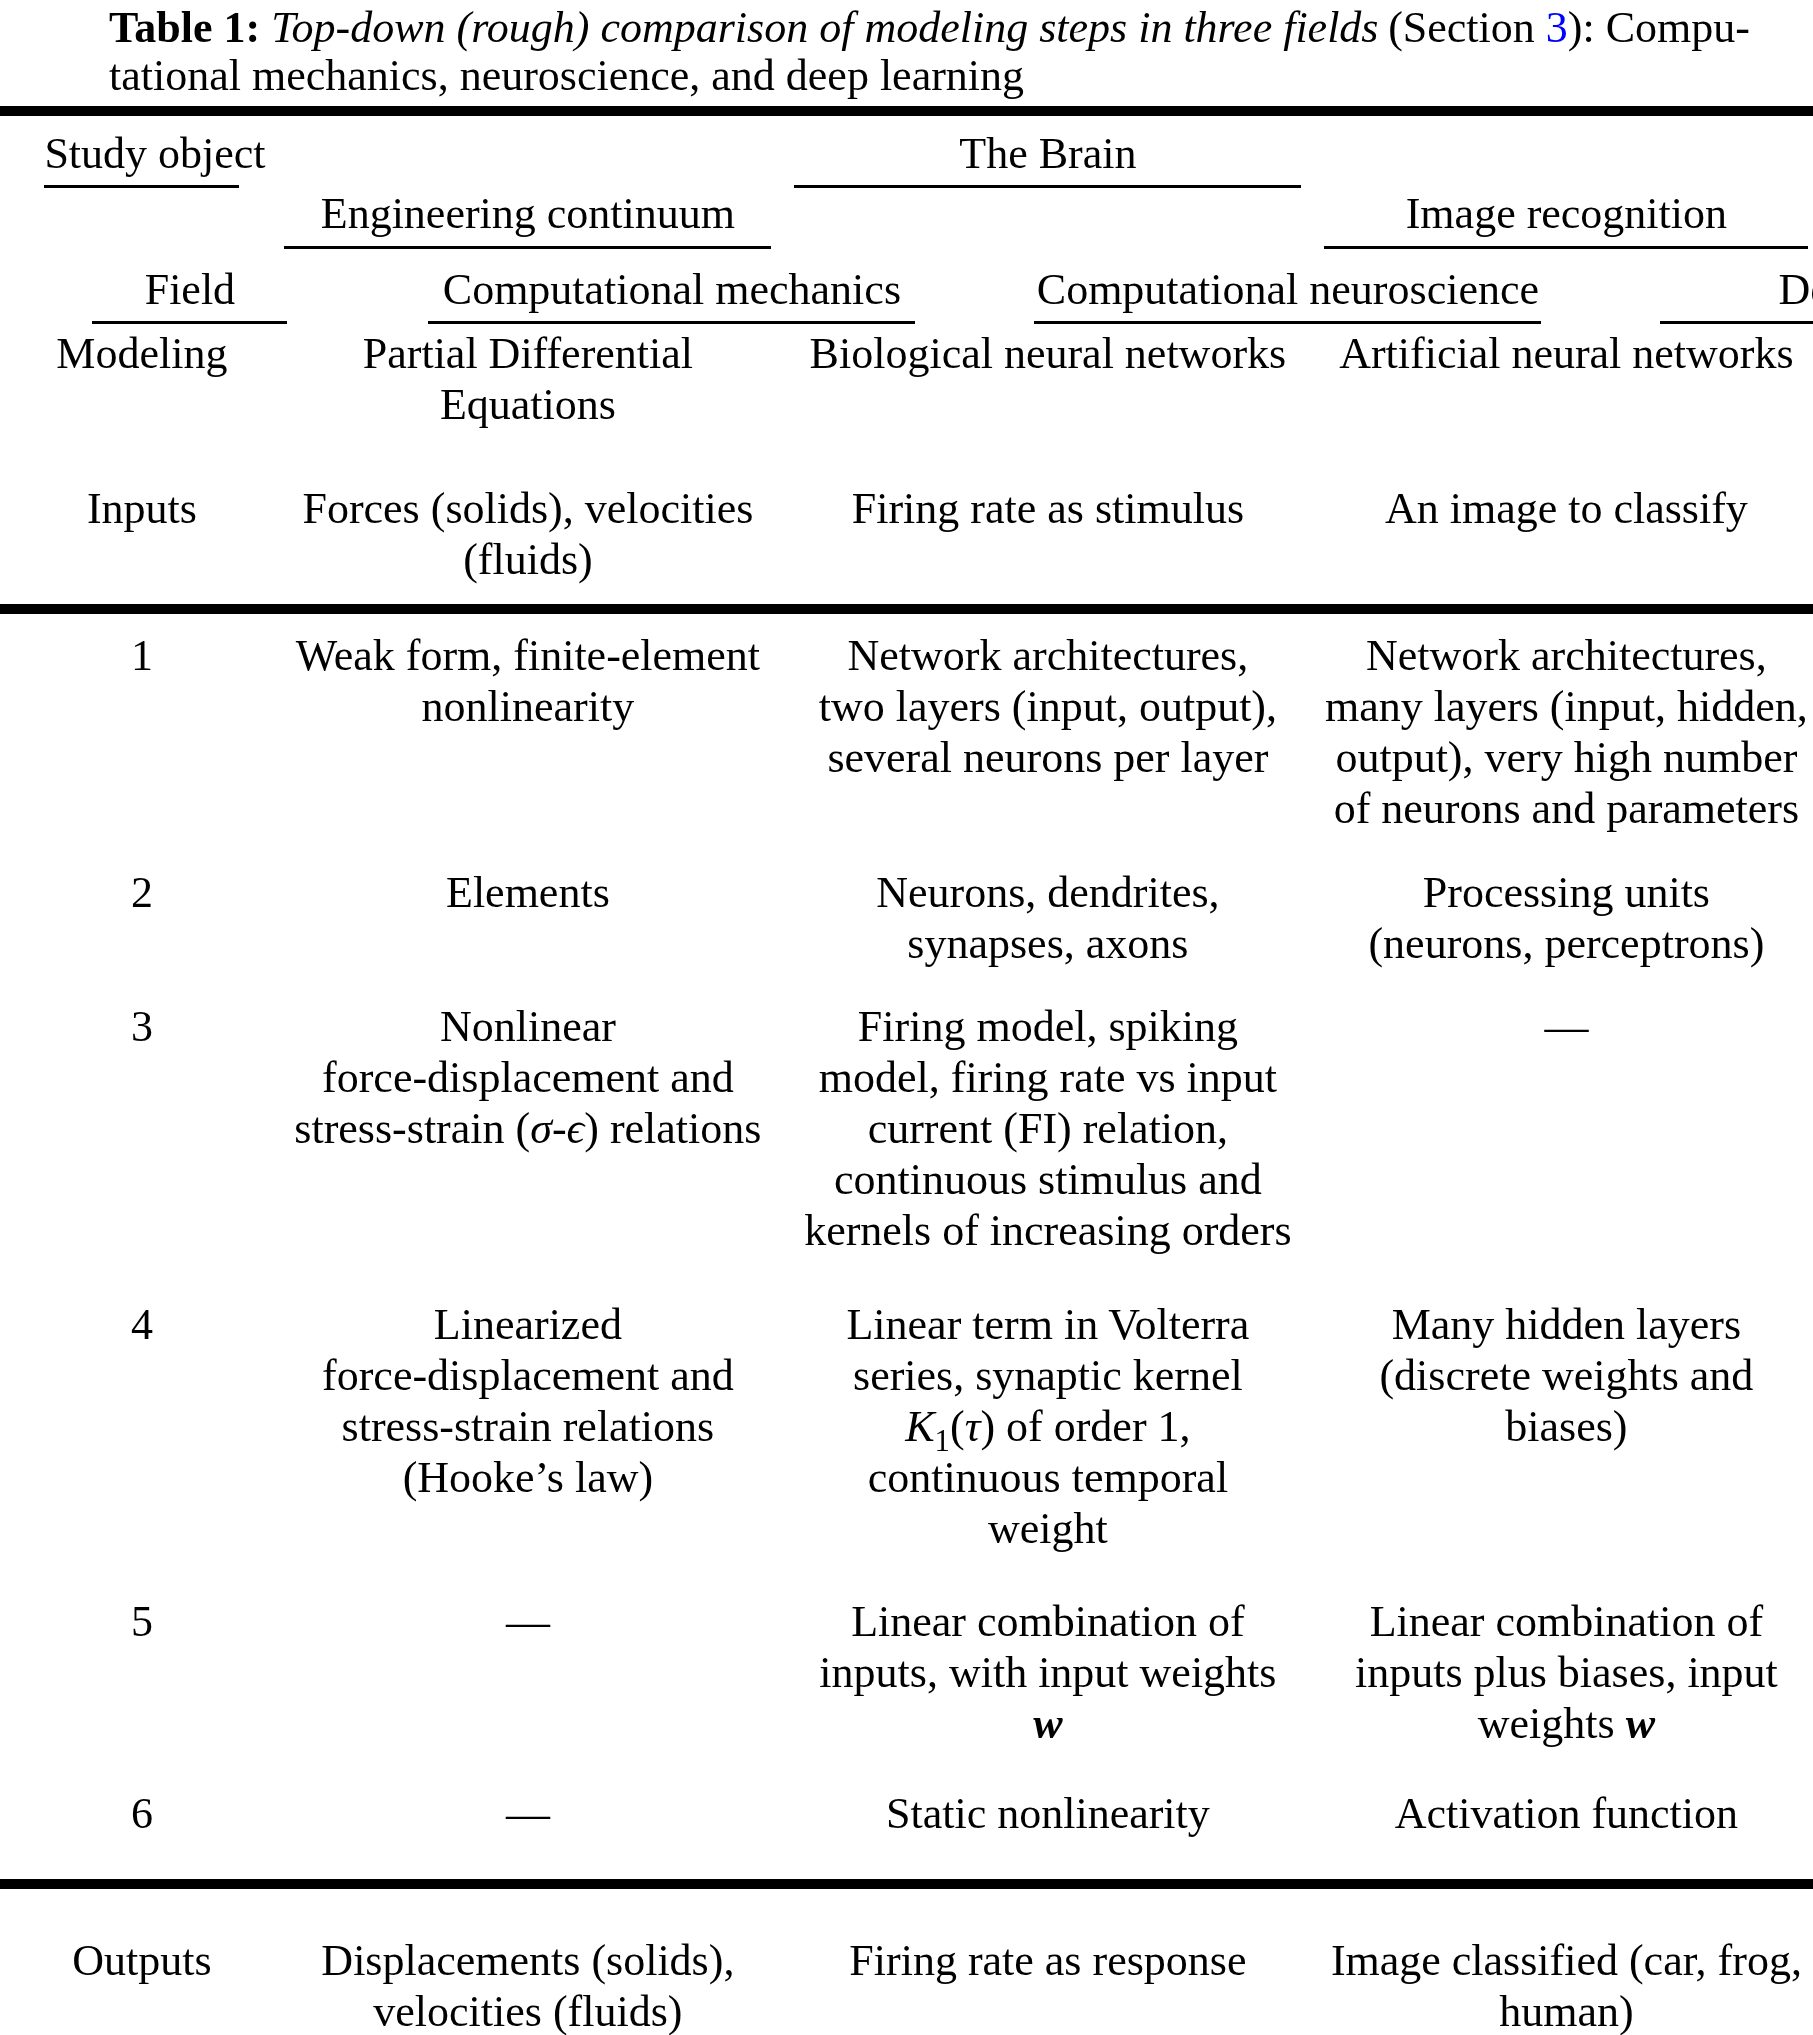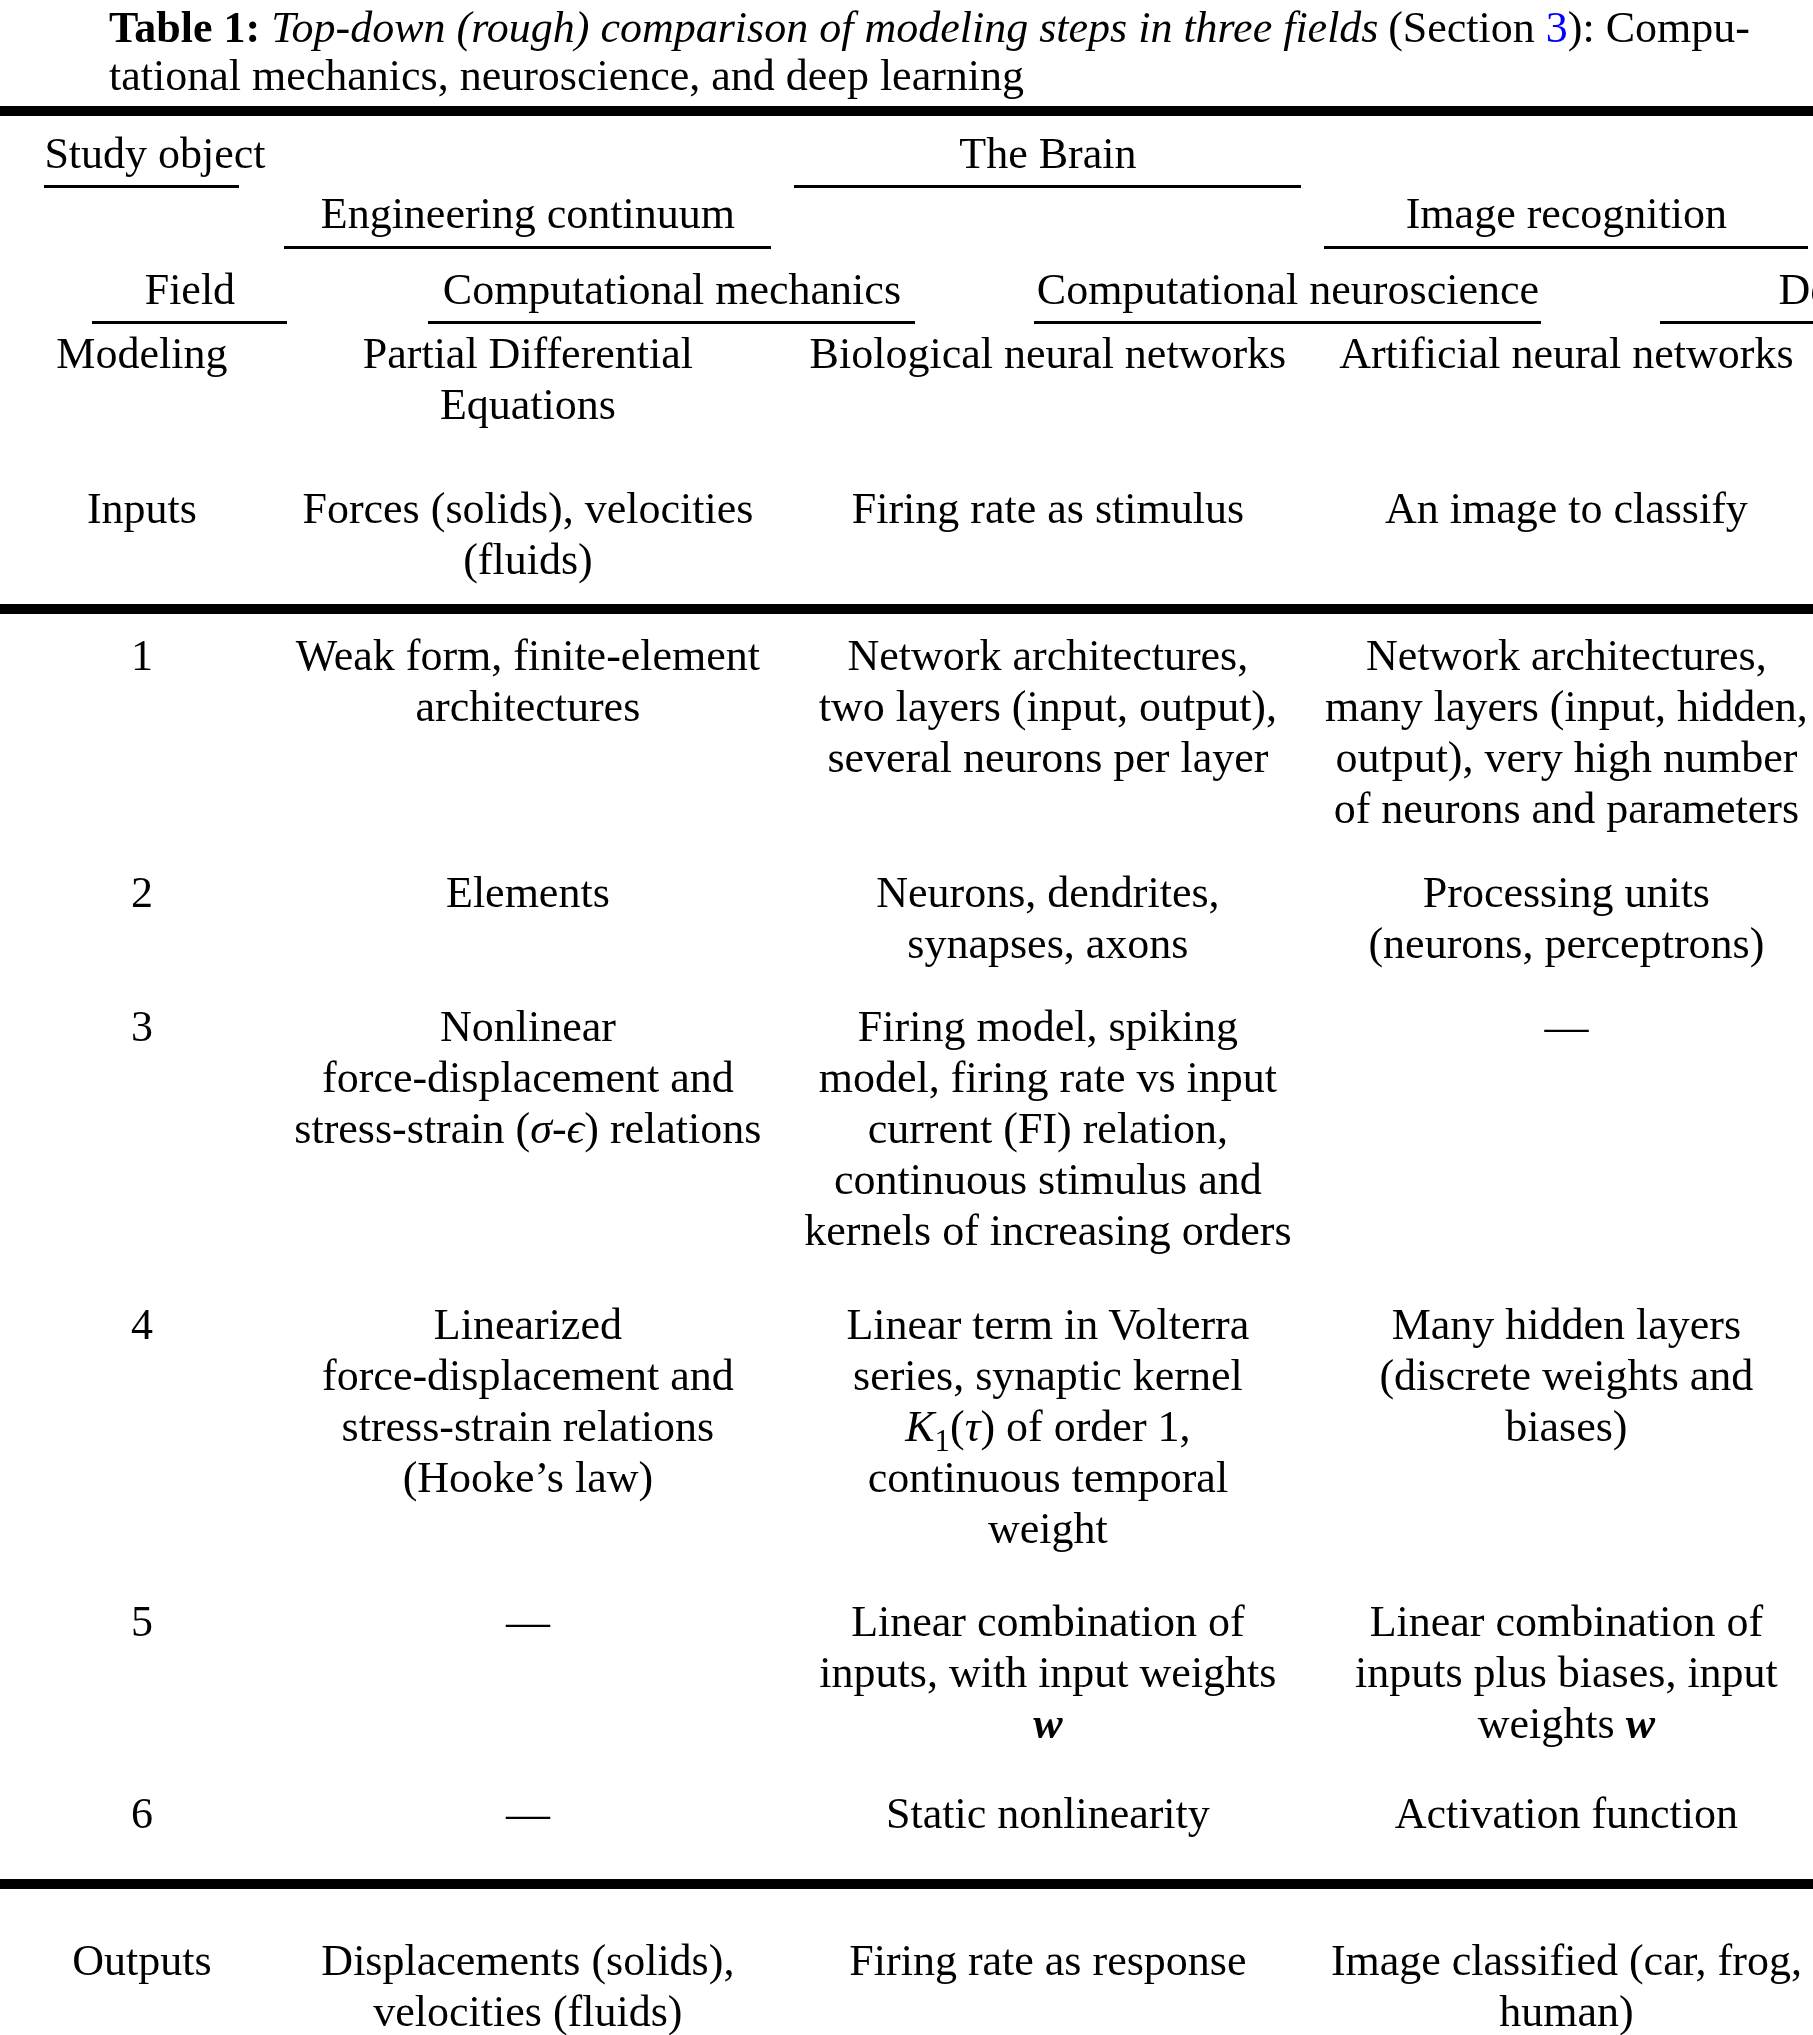--- a/index.html
+++ b/index.html
@@ -122,21 +122,21 @@
 </div>
 
 <div class="rule heavy mid"></div>
 
 <div class="trow row-s1">
   <div class="cell c1">
       <div class="ln">1</div>
     </div>
   <div class="cell c2">
     <div class="ln">Weak form, finite-element</div>
-    <div class="ln">architectures</div>
+    <div class="ln">nonlinearity</div>
   </div>
   <div class="cell c3">
     <div class="ln">Network architectures,</div>
     <div class="ln">two layers (input, output),</div>
     <div class="ln">several neurons per layer</div>
   </div>
   <div class="cell c4">
     <div class="ln">Network architectures,</div>
     <div class="ln">many layers (input, hidden,</div>
     <div class="ln">output), very high number</div>

